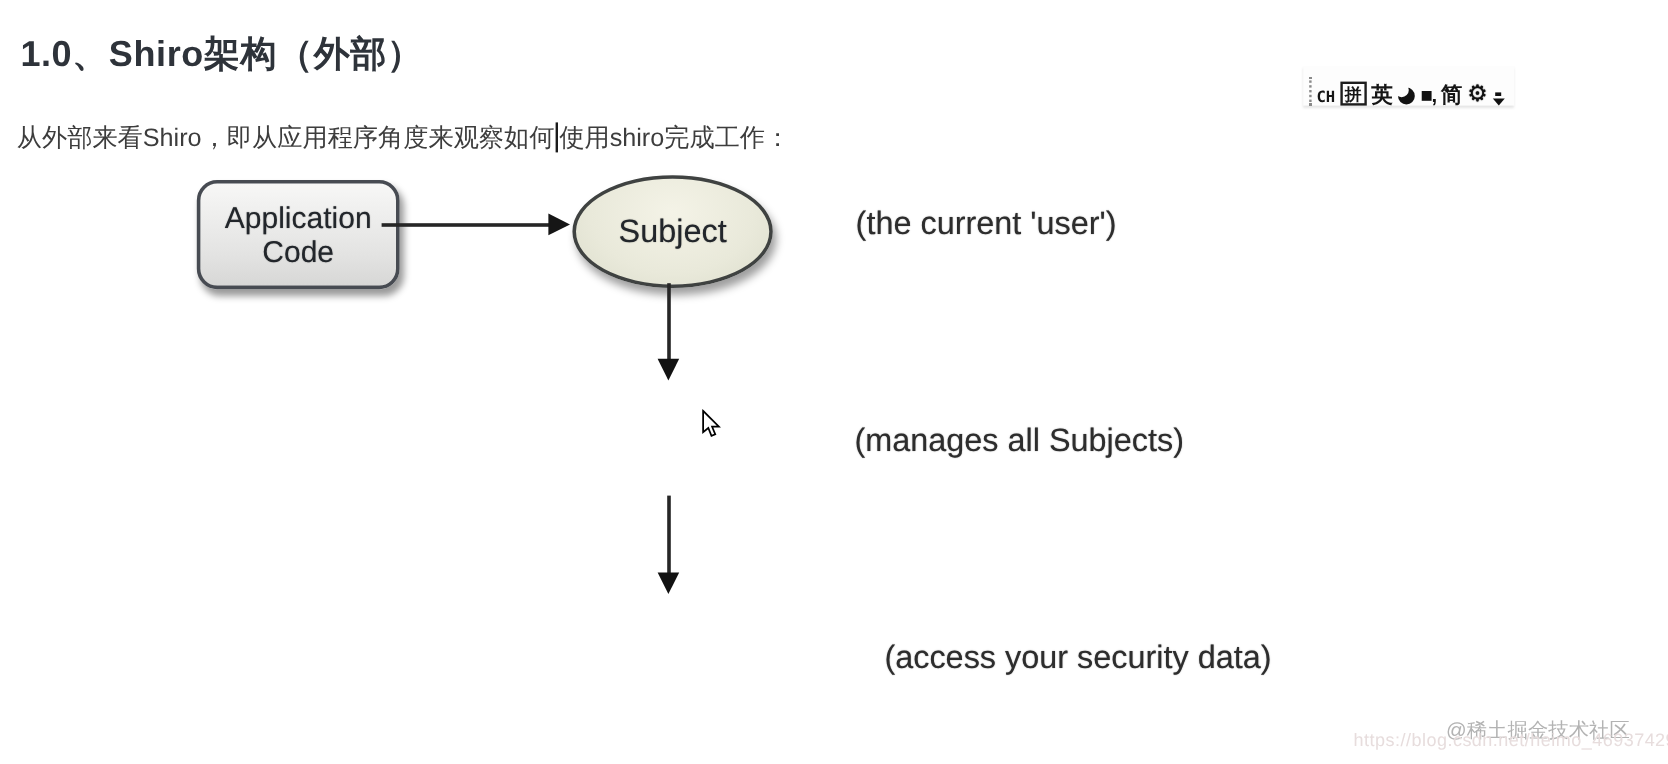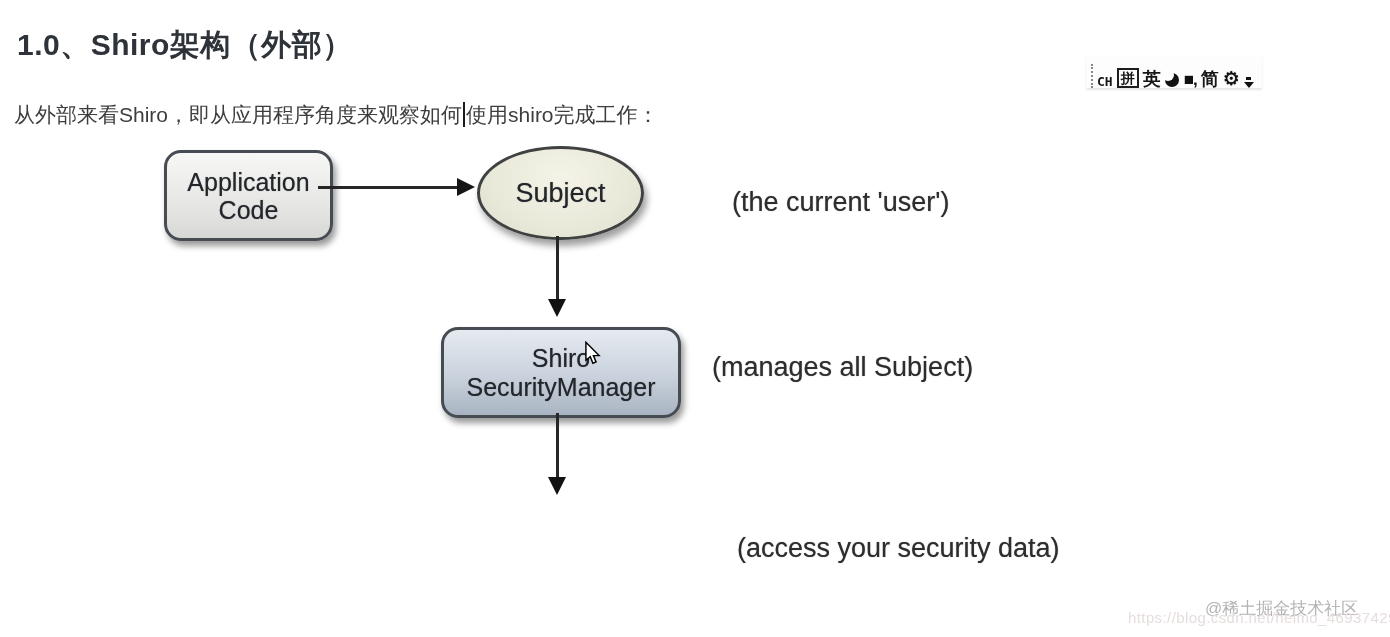--- a/index.html
+++ b/index.html
@@ -37,21 +37,21 @@
   .subject{left:477px;top:146px;width:161px;height:88px;border:3.5px solid #3f4241;border-radius:50%;
     font-size:27px;background:radial-gradient(ellipse at 50% 32%,#f4f3e7 0%,#e9e9da 60%,#dcddcc 100%);
     box-shadow:3px 6px 7px rgba(0,0,0,.38);}
   .secmgr{left:441px;top:327px;width:234px;height:85px;font-size:25px;line-height:1.15;
     background:linear-gradient(180deg,#e5eaf0 0%,#c9d2dc 55%,#a9b4c2 100%);}
   .realm{left:487px;top:504px;width:147px;height:88px;font-size:27px;
     background:linear-gradient(180deg,#e0dbe6 0%,#d3ccdc 60%,#c6bdd1 100%);}
   .node-label{padding:0 4px;text-shadow:0 0 1px rgba(0,0,0,.45);}
 
   .annotation{position:absolute;font-size:27px;color:#2d2d2d;text-shadow:0 0 1px rgba(0,0,0,.5);white-space:nowrap;}
-  .ann-subject{left:732px;top:171px;margin-top:16px;}
+  .ann-subject{left:713px;top:171px;}
   .ann-secmgr{left:712px;top:352px;}
   .ann-realm{left:719px;top:533px;margin-left:18px;}
 
   .edge{position:absolute;background:#262626;}
   .edge-h{left:318px;top:186px;width:141px;height:3px;}
   .head-right{position:absolute;left:457px;top:178px;width:0;height:0;
     border-top:9px solid transparent;border-bottom:9px solid transparent;border-left:18px solid #161616;}
   .edge-v1{left:556px;top:236px;width:3px;height:64px;}
   .head-down1{position:absolute;left:548px;top:299px;width:0;height:0;
     border-left:9px solid transparent;border-right:9px solid transparent;border-top:18px solid #121212;}
@@ -98,24 +98,21 @@
     <div class="head-right"></div>
 
     <div class="node subject">
       <span class="node-label">Subject</span>
     </div>
     <div class="annotation ann-subject">(the current 'user')</div>
 
     <div class="edge edge-v1"></div>
     <div class="head-down1"></div>
 
-    <div class="node rrect secmgr">
-      <span class="node-label">Shiro SecurityManager</span>
-    </div>
-    <div class="annotation ann-secmgr">(manages all Subject)</div>
+    <div class="annotation ann-secmgr">(manages all Subjects)</div>
 
     <div class="edge edge-v2"></div>
     <div class="head-down2"></div>
 
     <div class="annotation ann-realm">(access your security data)</div>
 
   </div>
 
   <svg class="mouse-cursor" viewBox="0 0 12 19">
     <path d="M1 1 L1 14.6 L4.3 11.9 L6.3 16.9 L8.7 15.9 L6.7 11.1 L11 11.1 Z" fill="#ffffff" stroke="#000000" stroke-width="1.1"></path>

